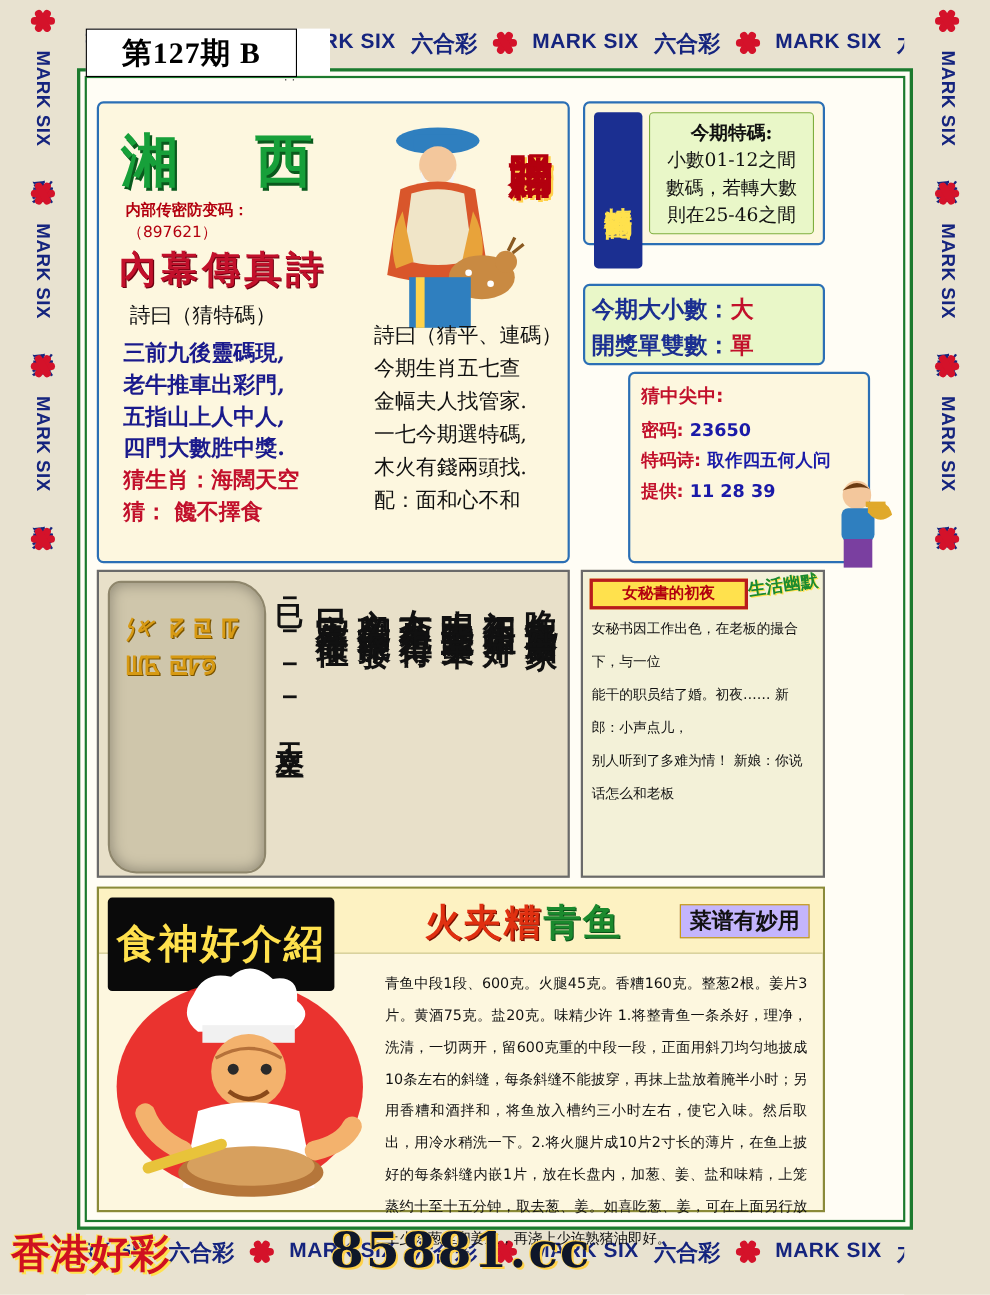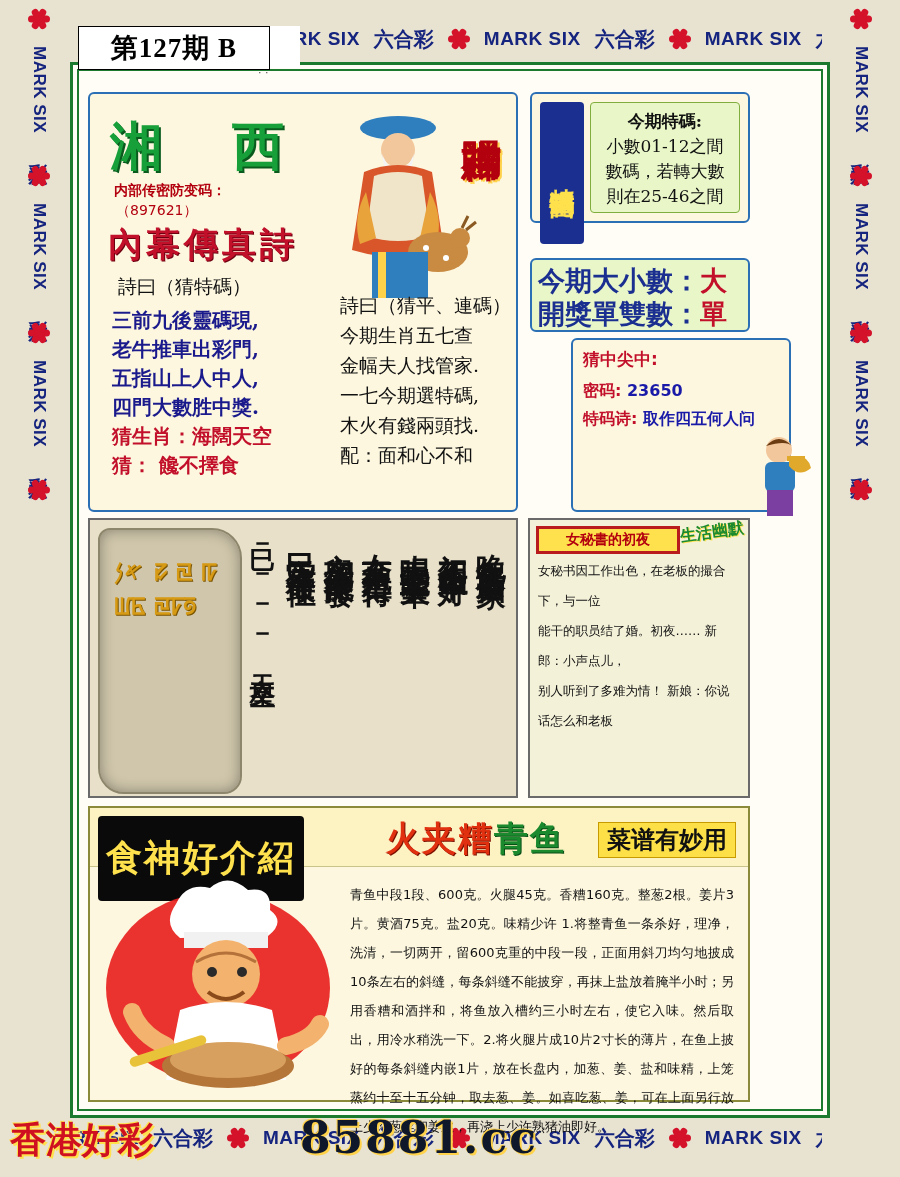--- a/index.html
+++ b/index.html
@@ -144,21 +144,21 @@
     font-size:17px;line-height:25px;
   }
   .range-box .hd{font-weight:bold;}
 
   .p-ds{
     left:530px;top:258px;width:220px;height:74px;
     background:#e9f7c8;border:2px solid #2b6fb5;border-radius:6px;
     padding:4px 6px;box-sizing:border-box;
   }
   .ds-line{
-    font-family:"DejaVu Serif",serif;font-size:27px;font-weight:bold;color:#1b2f91;
+    font-family:"DejaVu Serif",serif;font-size:21px;font-weight:bold;color:#1b2f91;
     line-height:33px;white-space:nowrap;
   }
   .ds-line b{color:#c2102b;}
 
   .p-hit{
     left:530px;top:338px;width:220px;height:174px;
     background:#fdf7df;border:2px solid #2b6fb5;border-radius:6px;
     padding:8px 10px;box-sizing:border-box;margin-left:41px;
   }
   .hit-title{font-size:17px;color:#c2102b;font-weight:bold;font-family:"DejaVu Sans",sans-serif;margin-bottom:6px;}
@@ -234,22 +234,22 @@
     background:#0a0a0a;padding:18px 8px;border-radius:4px;letter-spacing:2px;
   }
   .dish{
     position:absolute;left:296px;top:8px;
     font-family:"DejaVu Serif",serif;font-size:34px;font-weight:bold;letter-spacing:2px;
   }
   .dish .a{color:#e03010;text-shadow:1px 1px 0 #7a1000;}
   .dish .b{color:#1b8a2e;text-shadow:1px 1px 0 #084d16;}
   .caipu{
     position:absolute;right:12px;top:14px;
-    font-family:"DejaVu Serif",serif;font-size:24px;font-weight:bold;color:#111;
-    background:#fde047;border:1px solid #c79a00;padding:1px 8px;
+    font-family:"DejaVu Serif",serif;font-size:20px;font-weight:bold;color:#111;
+    background:#c4b5fd;border:1px solid #c79a00;padding:1px 8px;
   }
   .chef{position:absolute;left:10px;top:62px;width:250px;height:224px;}
   .recipe-text{
     position:absolute;left:260px;top:72px;right:14px;
     font-size:13px;line-height:29px;color:#111;
     font-family:"DejaVu Sans",sans-serif;text-align:justify;
   }
 
   
   .wm{
@@ -451,20 +451,24 @@
   <div class="panel p-hit">
     <div class="hit-title">猜中尖中:</div>
     <div class="hit-row">
       <span class="lbl">密码:</span>
       <span class="val">23650</span>
     </div>
     <div class="hit-row">
       <span class="lbl">特码诗:</span>
       <span class="val">取作四五何人问</span>
     </div>
+    <div class="hit-row">
+      <span class="lbl">提供:</span>
+      <span class="val">11 28 39</span>
+    </div>
   </div>
 
   <div class="trumpet">
     <svg viewBox="0 0 80 90" width="80" height="90">
       <circle cx="34" cy="20" r="13" fill="#f3c79c"></circle>
       <path d="M21 16 q13 -14 26 0 q-6 -6 -26 0Z" fill="#6b3b12"></path>
       <rect x="20" y="32" width="30" height="30" rx="6" fill="#2f7fbf"></rect>
       <rect x="22" y="60" width="26" height="26" fill="#7a3fa0"></rect>
       <path d="M44 28 q18 -6 22 10 q-12 10 -22 -2Z" fill="#e0a92b"></path>
       <rect x="42" y="26" width="18" height="5" fill="#e0a92b"></rect>

